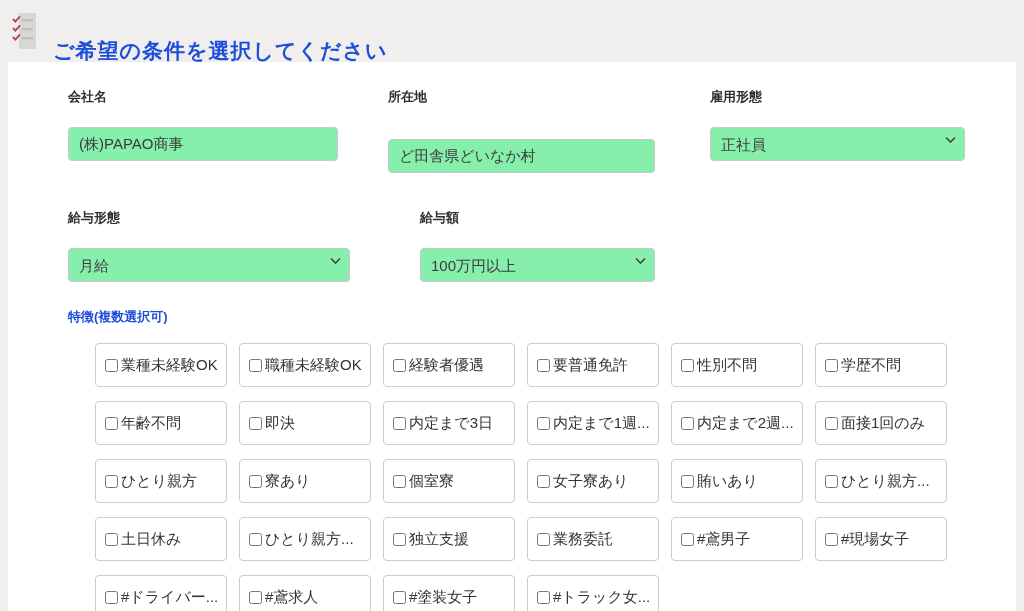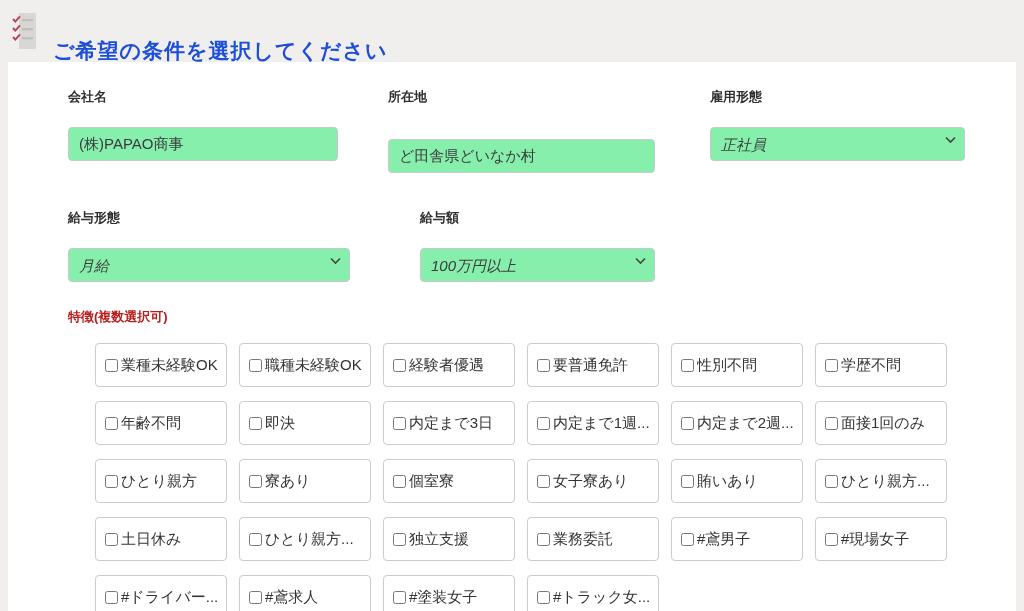--- a/index.html
+++ b/index.html
@@ -50,21 +50,20 @@
     font-family: inherit;
     width: 100%;
     outline: none;
     margin-top: 8px;
   }
   .select-wrap { position: relative; width: 100%; }
   .select-wrap select {
     appearance: none;
     -webkit-appearance: none;
     padding-right: 16px;
-    font-style: italic;
   }
   .chevron {
     position: absolute;
     right: 9px;
     top: 50%;
     transform: translateY(-50%);
     pointer-events: none;
     display: flex;
   }
   
@@ -73,21 +72,21 @@
   .f-employ   { width: 255px; margin-left: 55px; }
   
   .row-2 { margin-top: 36px; }
   .f-salary-type   { width: 282px; }
   .f-salary-amount { width: 235px; margin-left: 70px; }
   
   .features-label {
     margin-top: 26px;
     font-size: 13px;
     font-weight: bold;
-    color: #b91c1c;
+    color: #1d4ed8;
   }
   .features-grid {
     margin: 17px 0 0 27px;
     display: grid;
     grid-template-columns: repeat(6, 132px);
     gap: 14px 12px;
   }
   .feature-box {
     height: 44px;
     border: 1px solid #cccccc;

